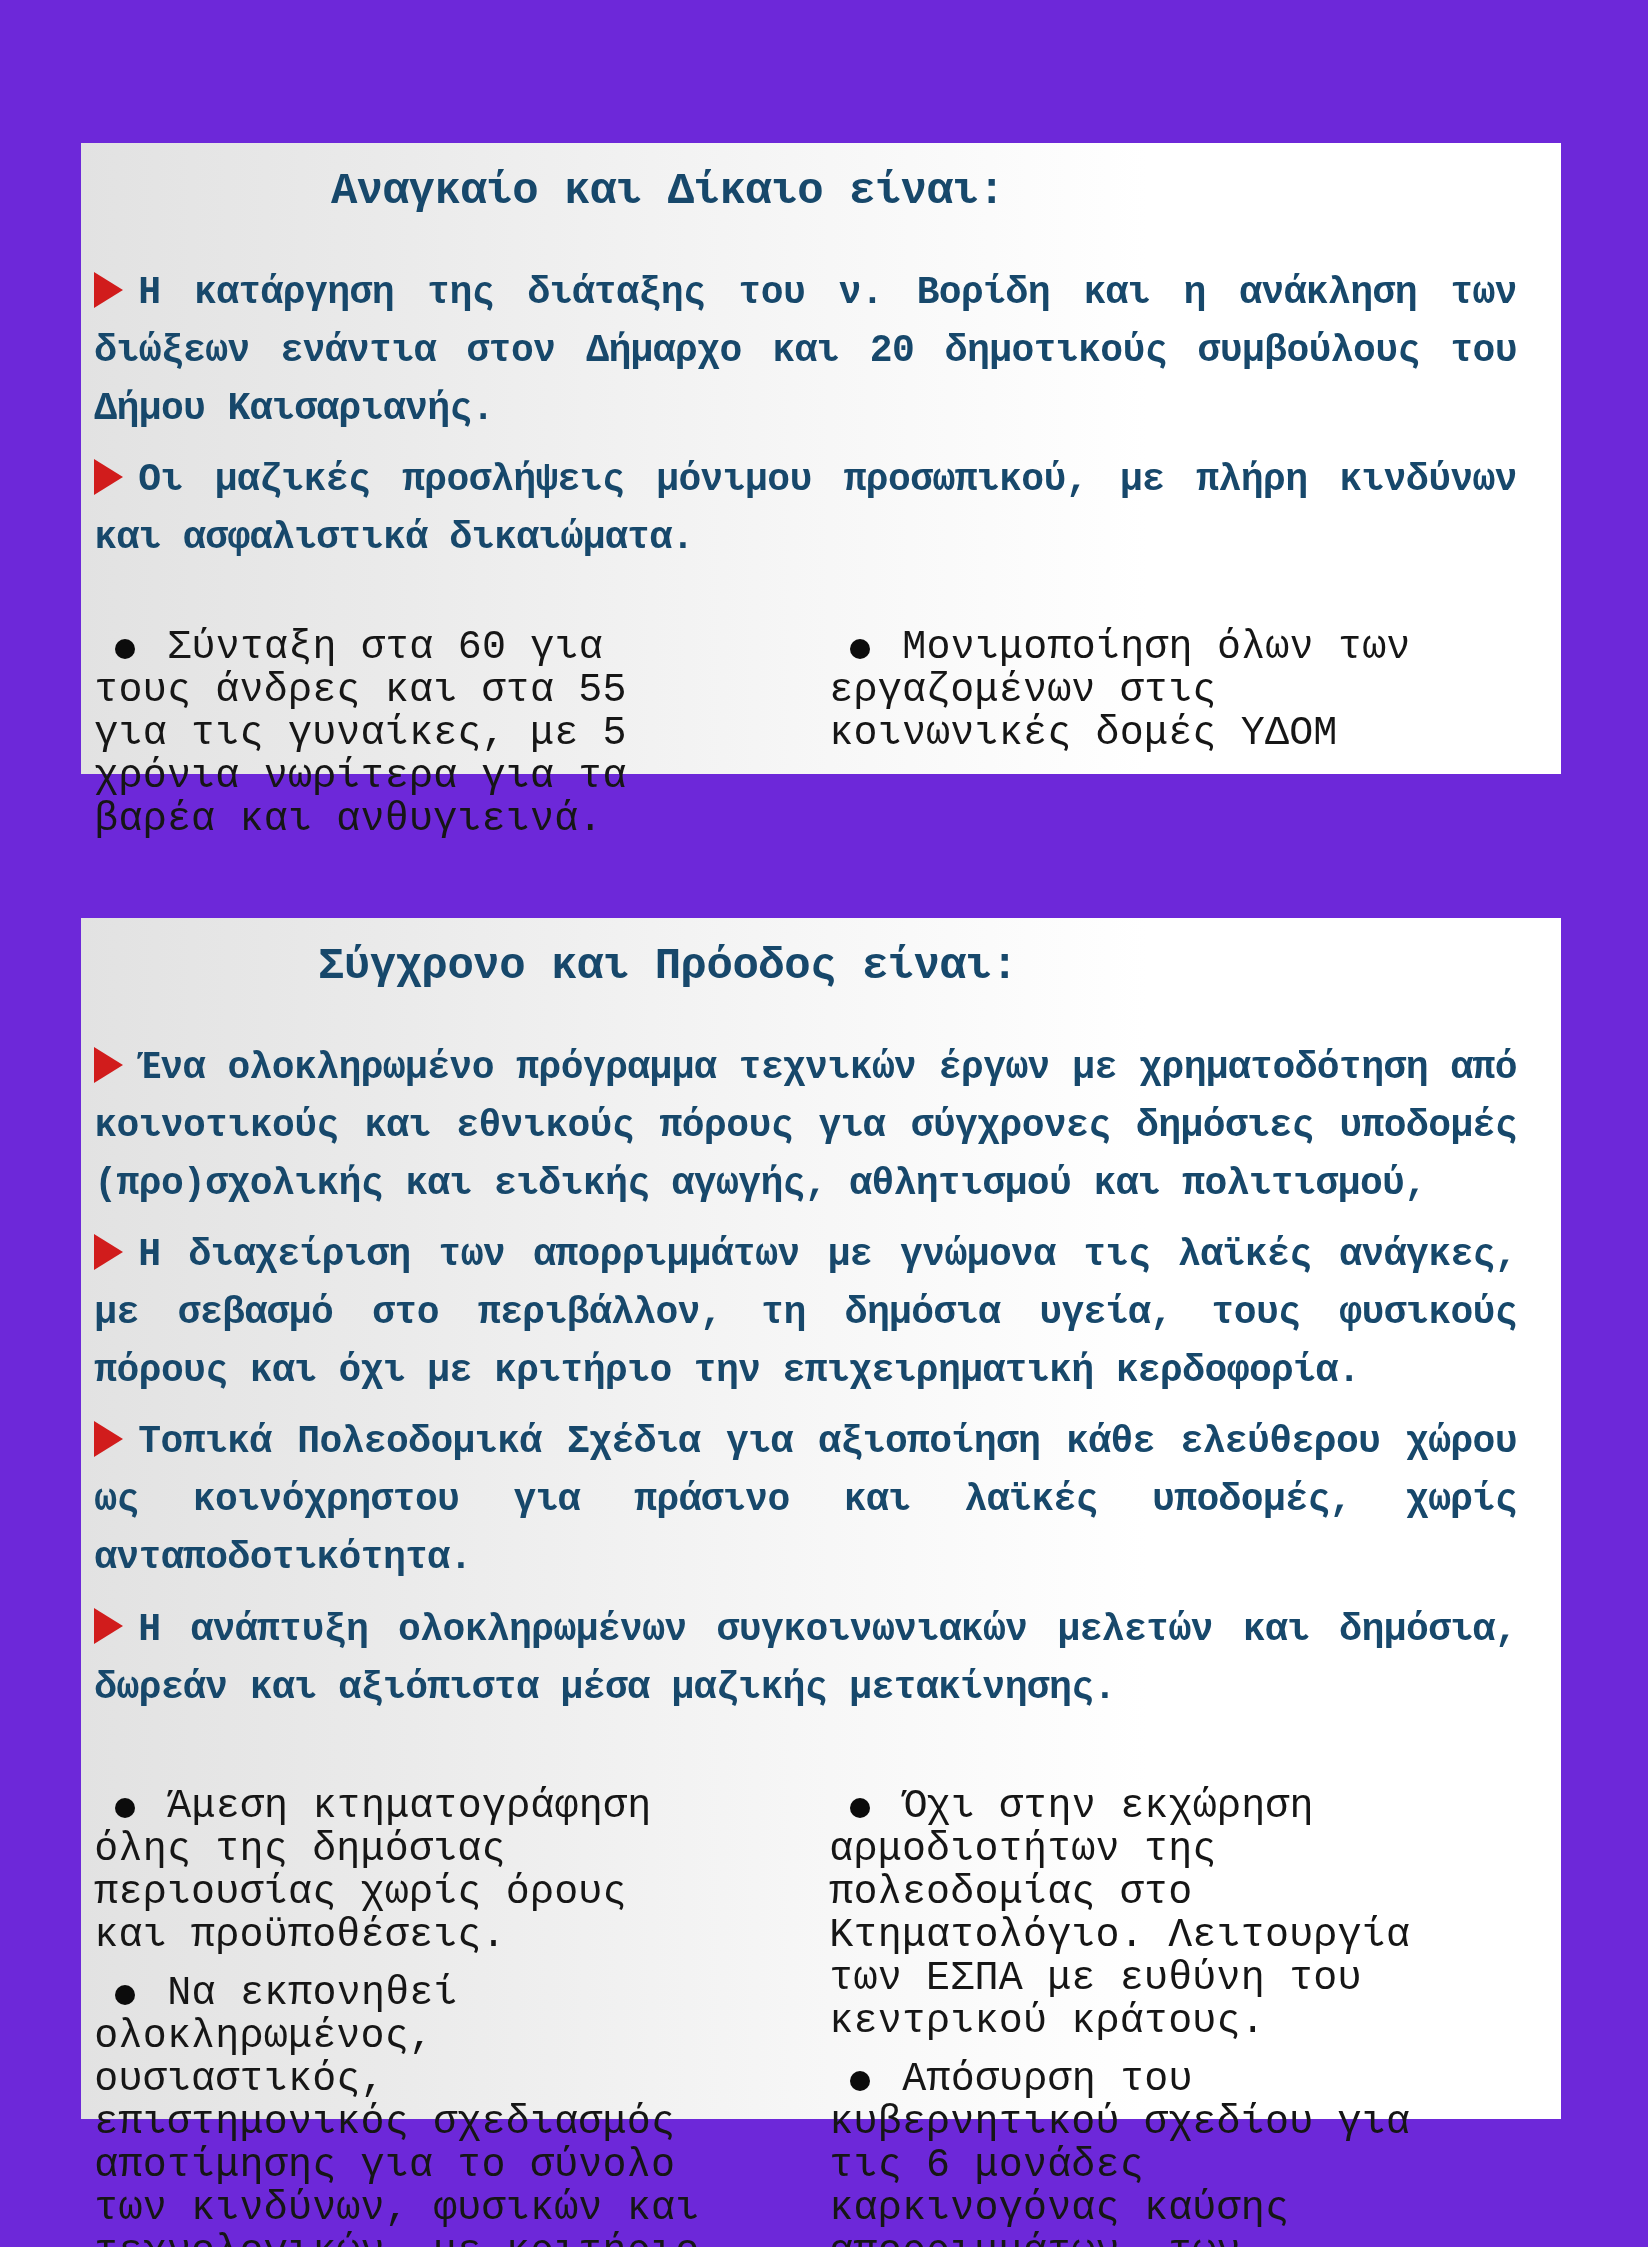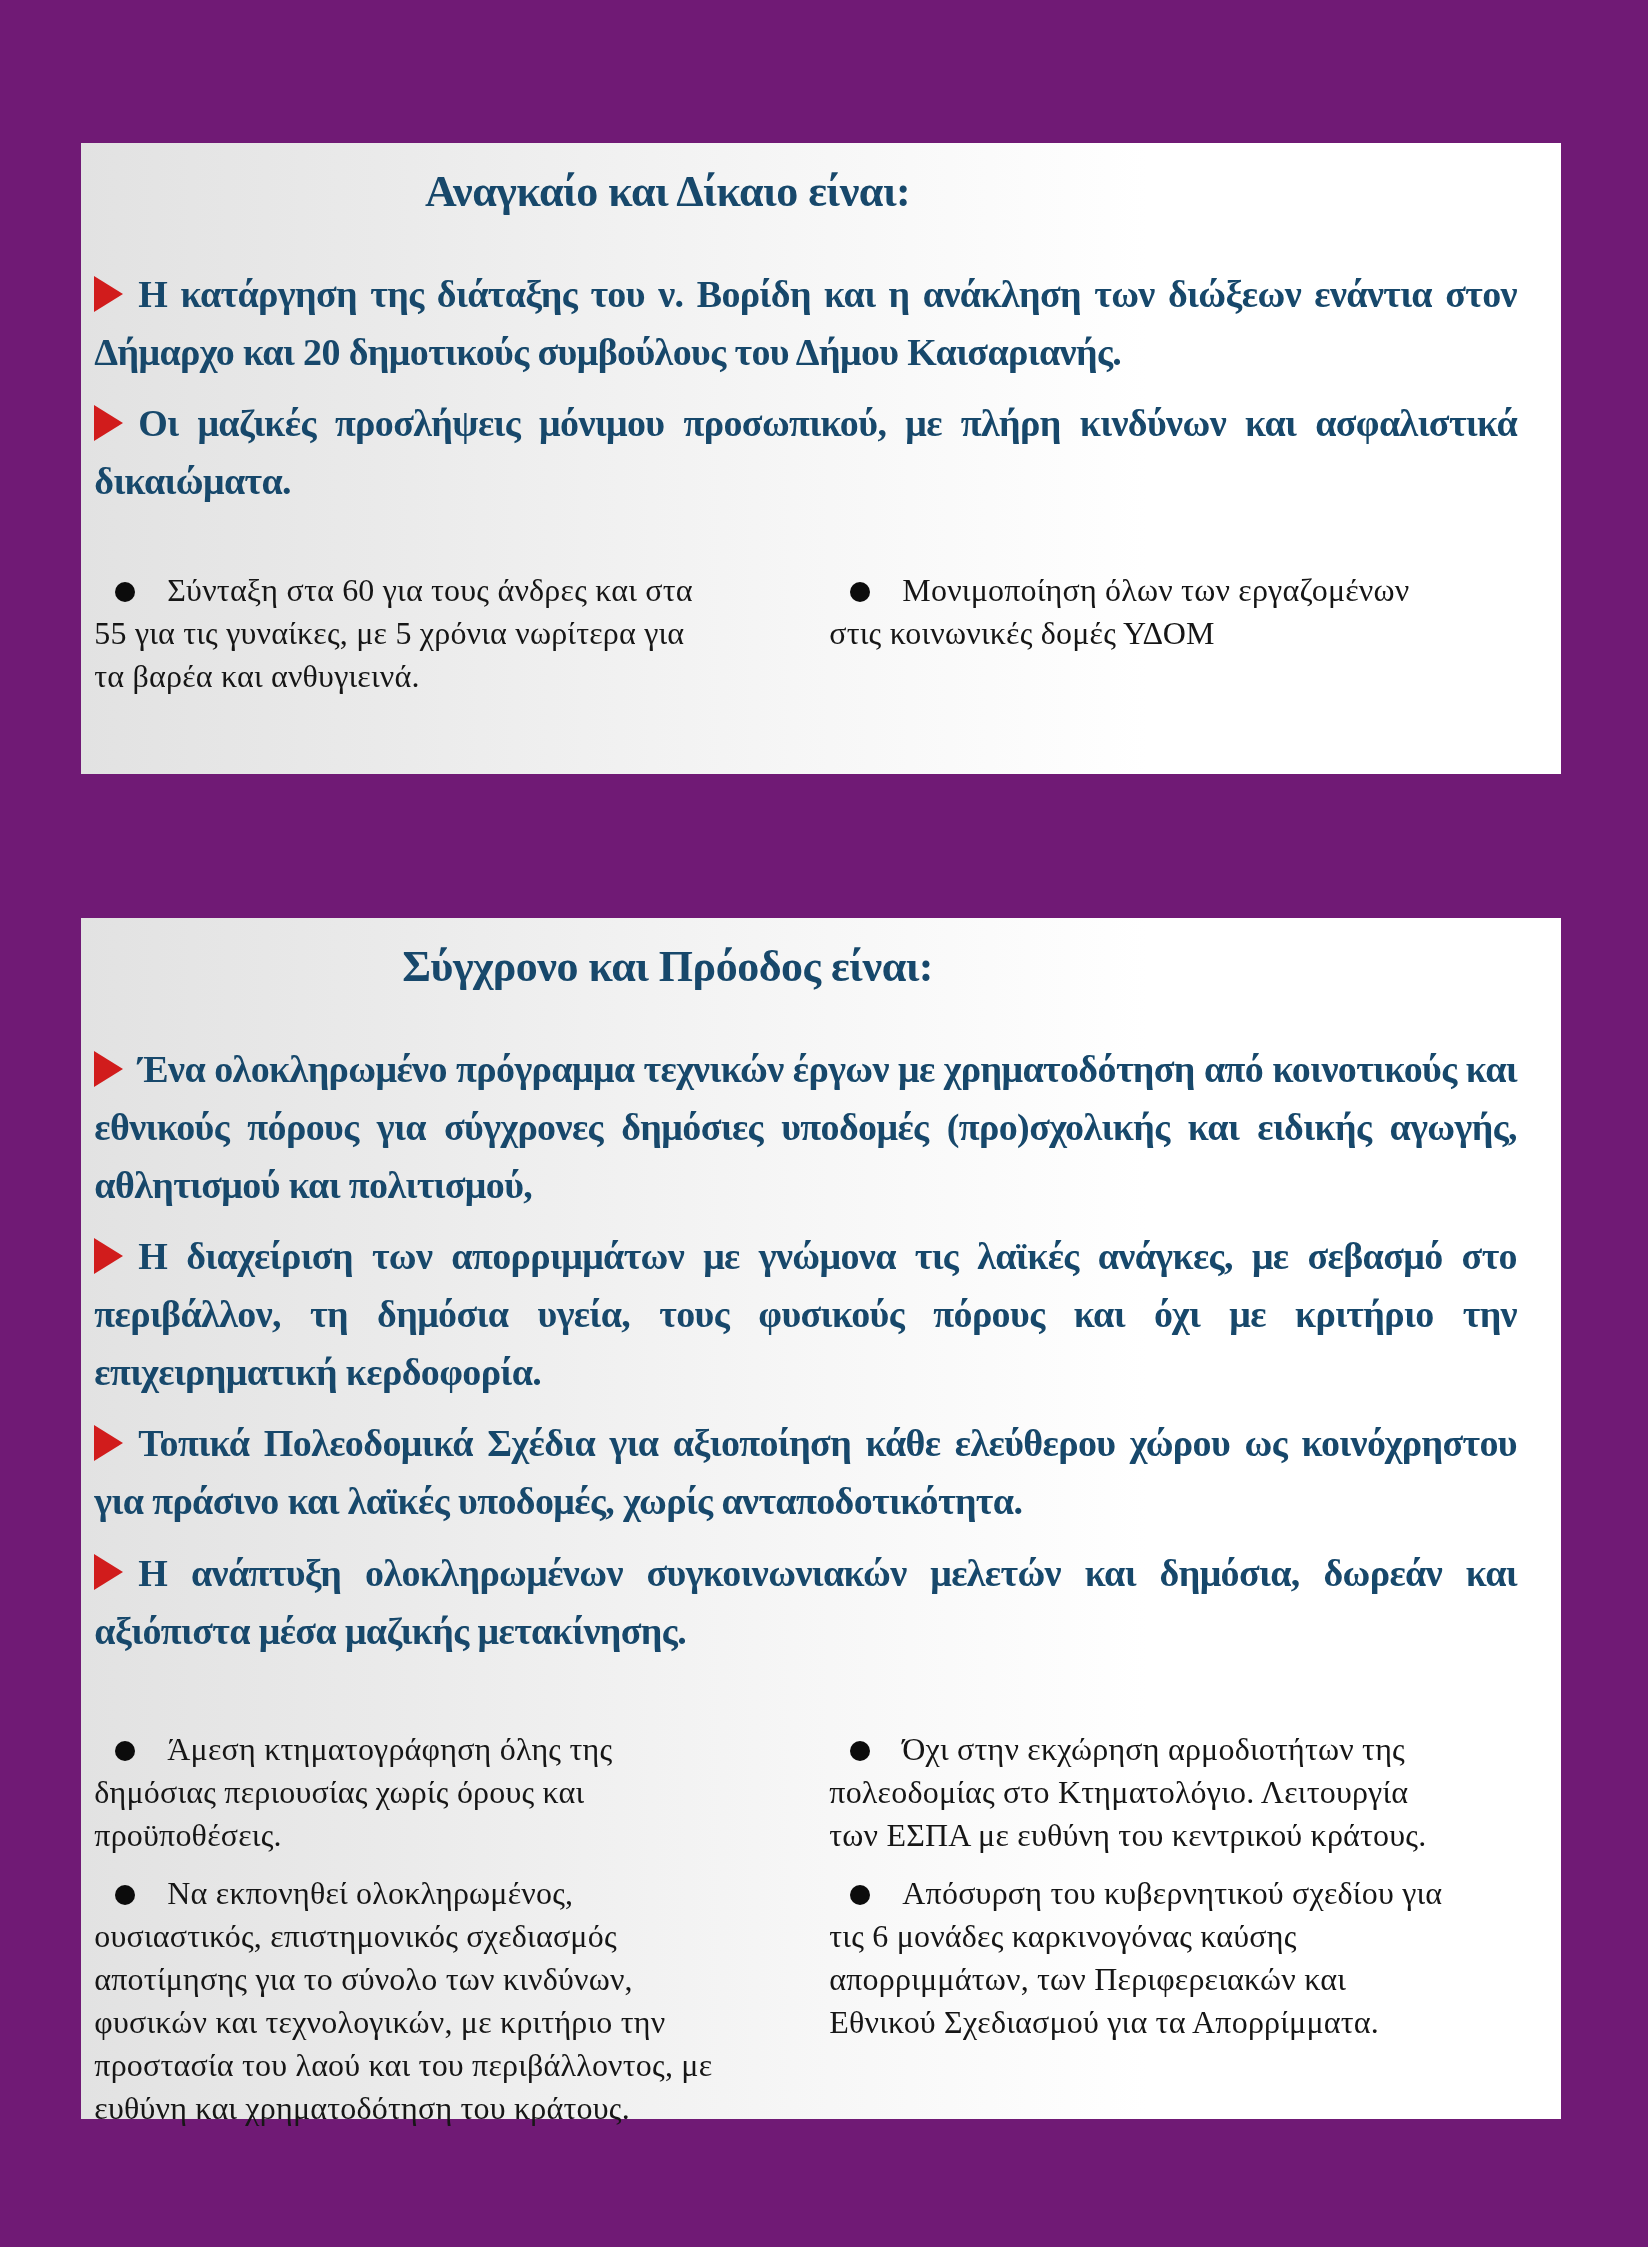--- a/index.html
+++ b/index.html
@@ -1,18 +1,18 @@
 <!DOCTYPE html>
 <html style="font-size:15px"><head>
 <meta charset="utf-8">
 <style>
   html,body{margin:0;padding:0;background:#ffffff;}
   #page{
-    position:relative;width:1648px;height:2247px;background:#701a75;
-    font-family:Liberation Serif, serif;overflow:hidden;
+    position:relative;width:1648px;height:2247px;background:#6d28d9;
+    font-family:Liberation Mono, monospace;overflow:hidden;
   }
   .panel{
     position:absolute;left:81px;width:1480px;box-sizing:border-box;
     padding:13.3px 44px 0 13.3px;
     background:linear-gradient(to right,#e2e2e2 0%,#eaeaea 20%,#f6f6f6 48%,#ffffff 72%,#ffffff 100%);
   }
   .panel-1{top:143px;height:631px;}
   .panel-2{top:918px;height:1201px;}
   .heading{
     margin:0;padding:9.5px 276px 0 0;text-align:center;
@@ -25,21 +25,21 @@
   .arrow-item.first{margin-top:48px;}
   .tri{
     display:inline-block;width:0;height:0;
     border-top:18px solid transparent;border-bottom:18px solid transparent;
     border-left:29.5px solid #d11c1c;margin-right:15px;vertical-align:-4.8px;
   }
   .dot-cols{display:flex;gap:107px;margin-top:59px;}
   .panel-2 .dot-cols{margin-top:68px;}
   .col{width:628px;flex:0 0 628px;}
   .dot-item{
-    margin:0 0 15px 0;font-size:32px;line-height:43px;color:#161616;
+    margin:0 0 15px 0;font-size:40px;line-height:43px;color:#161616;
     text-indent:21px;text-align:left;letter-spacing:0.2px;
   }
   .dot{
     display:inline-block;width:20px;height:20px;border-radius:50%;
     background:#0c0c0c;margin-right:32px;vertical-align:-1px;
   }
 </style>
 </head>
 <body>
 

